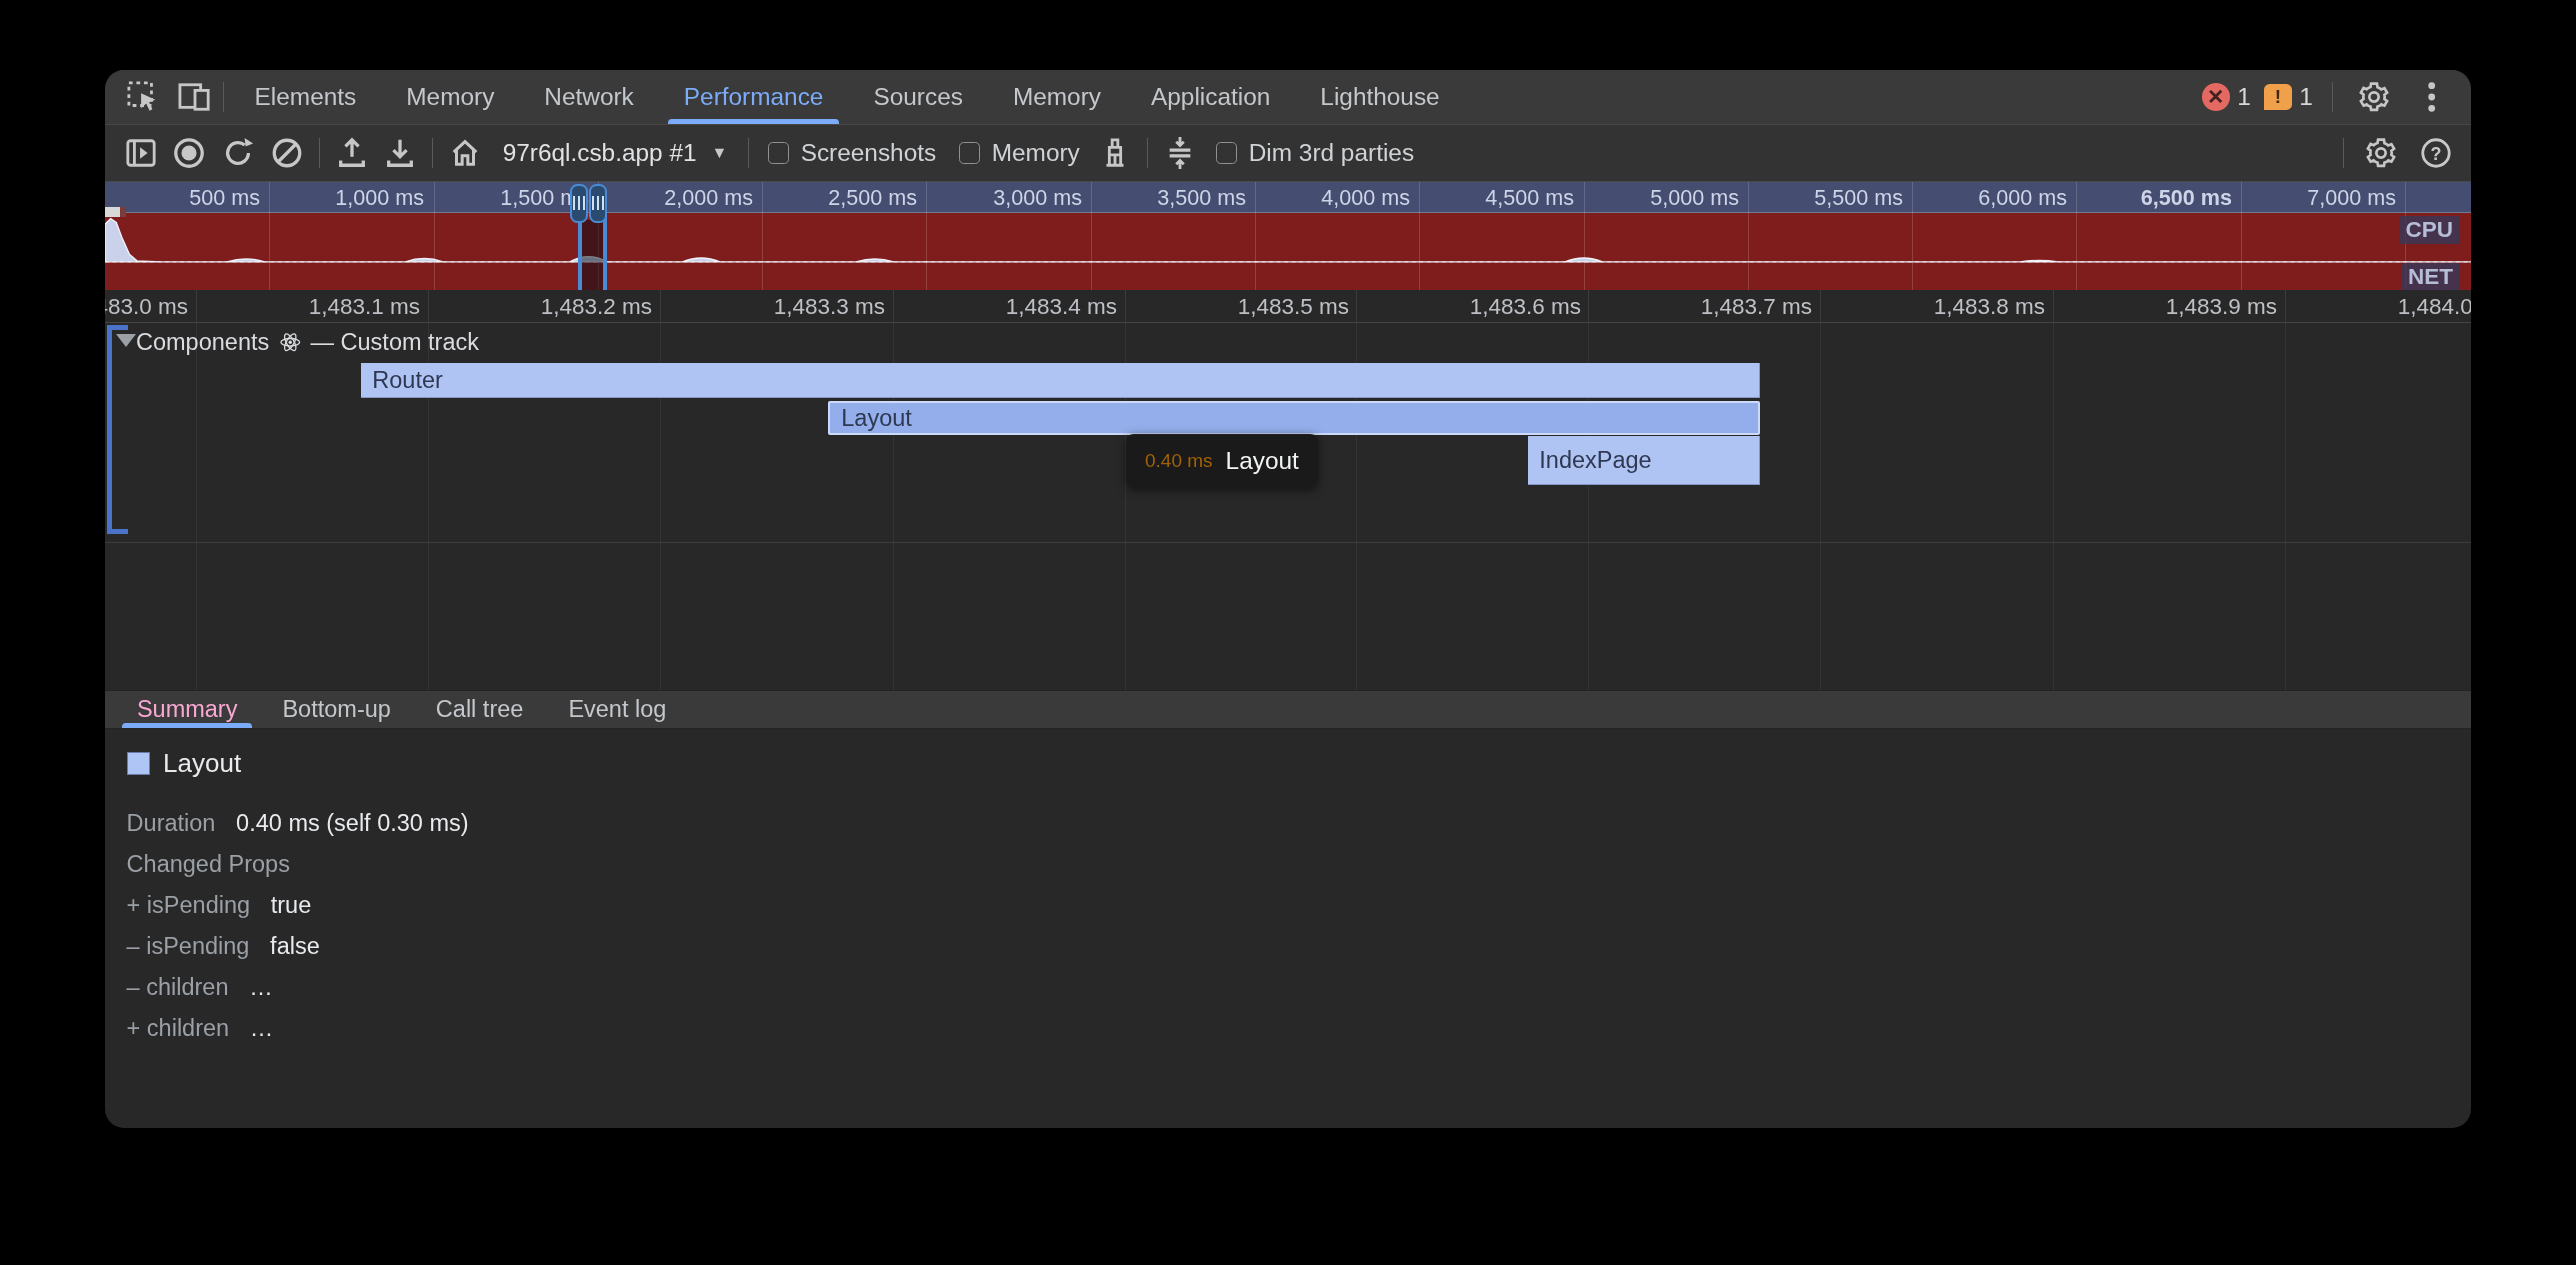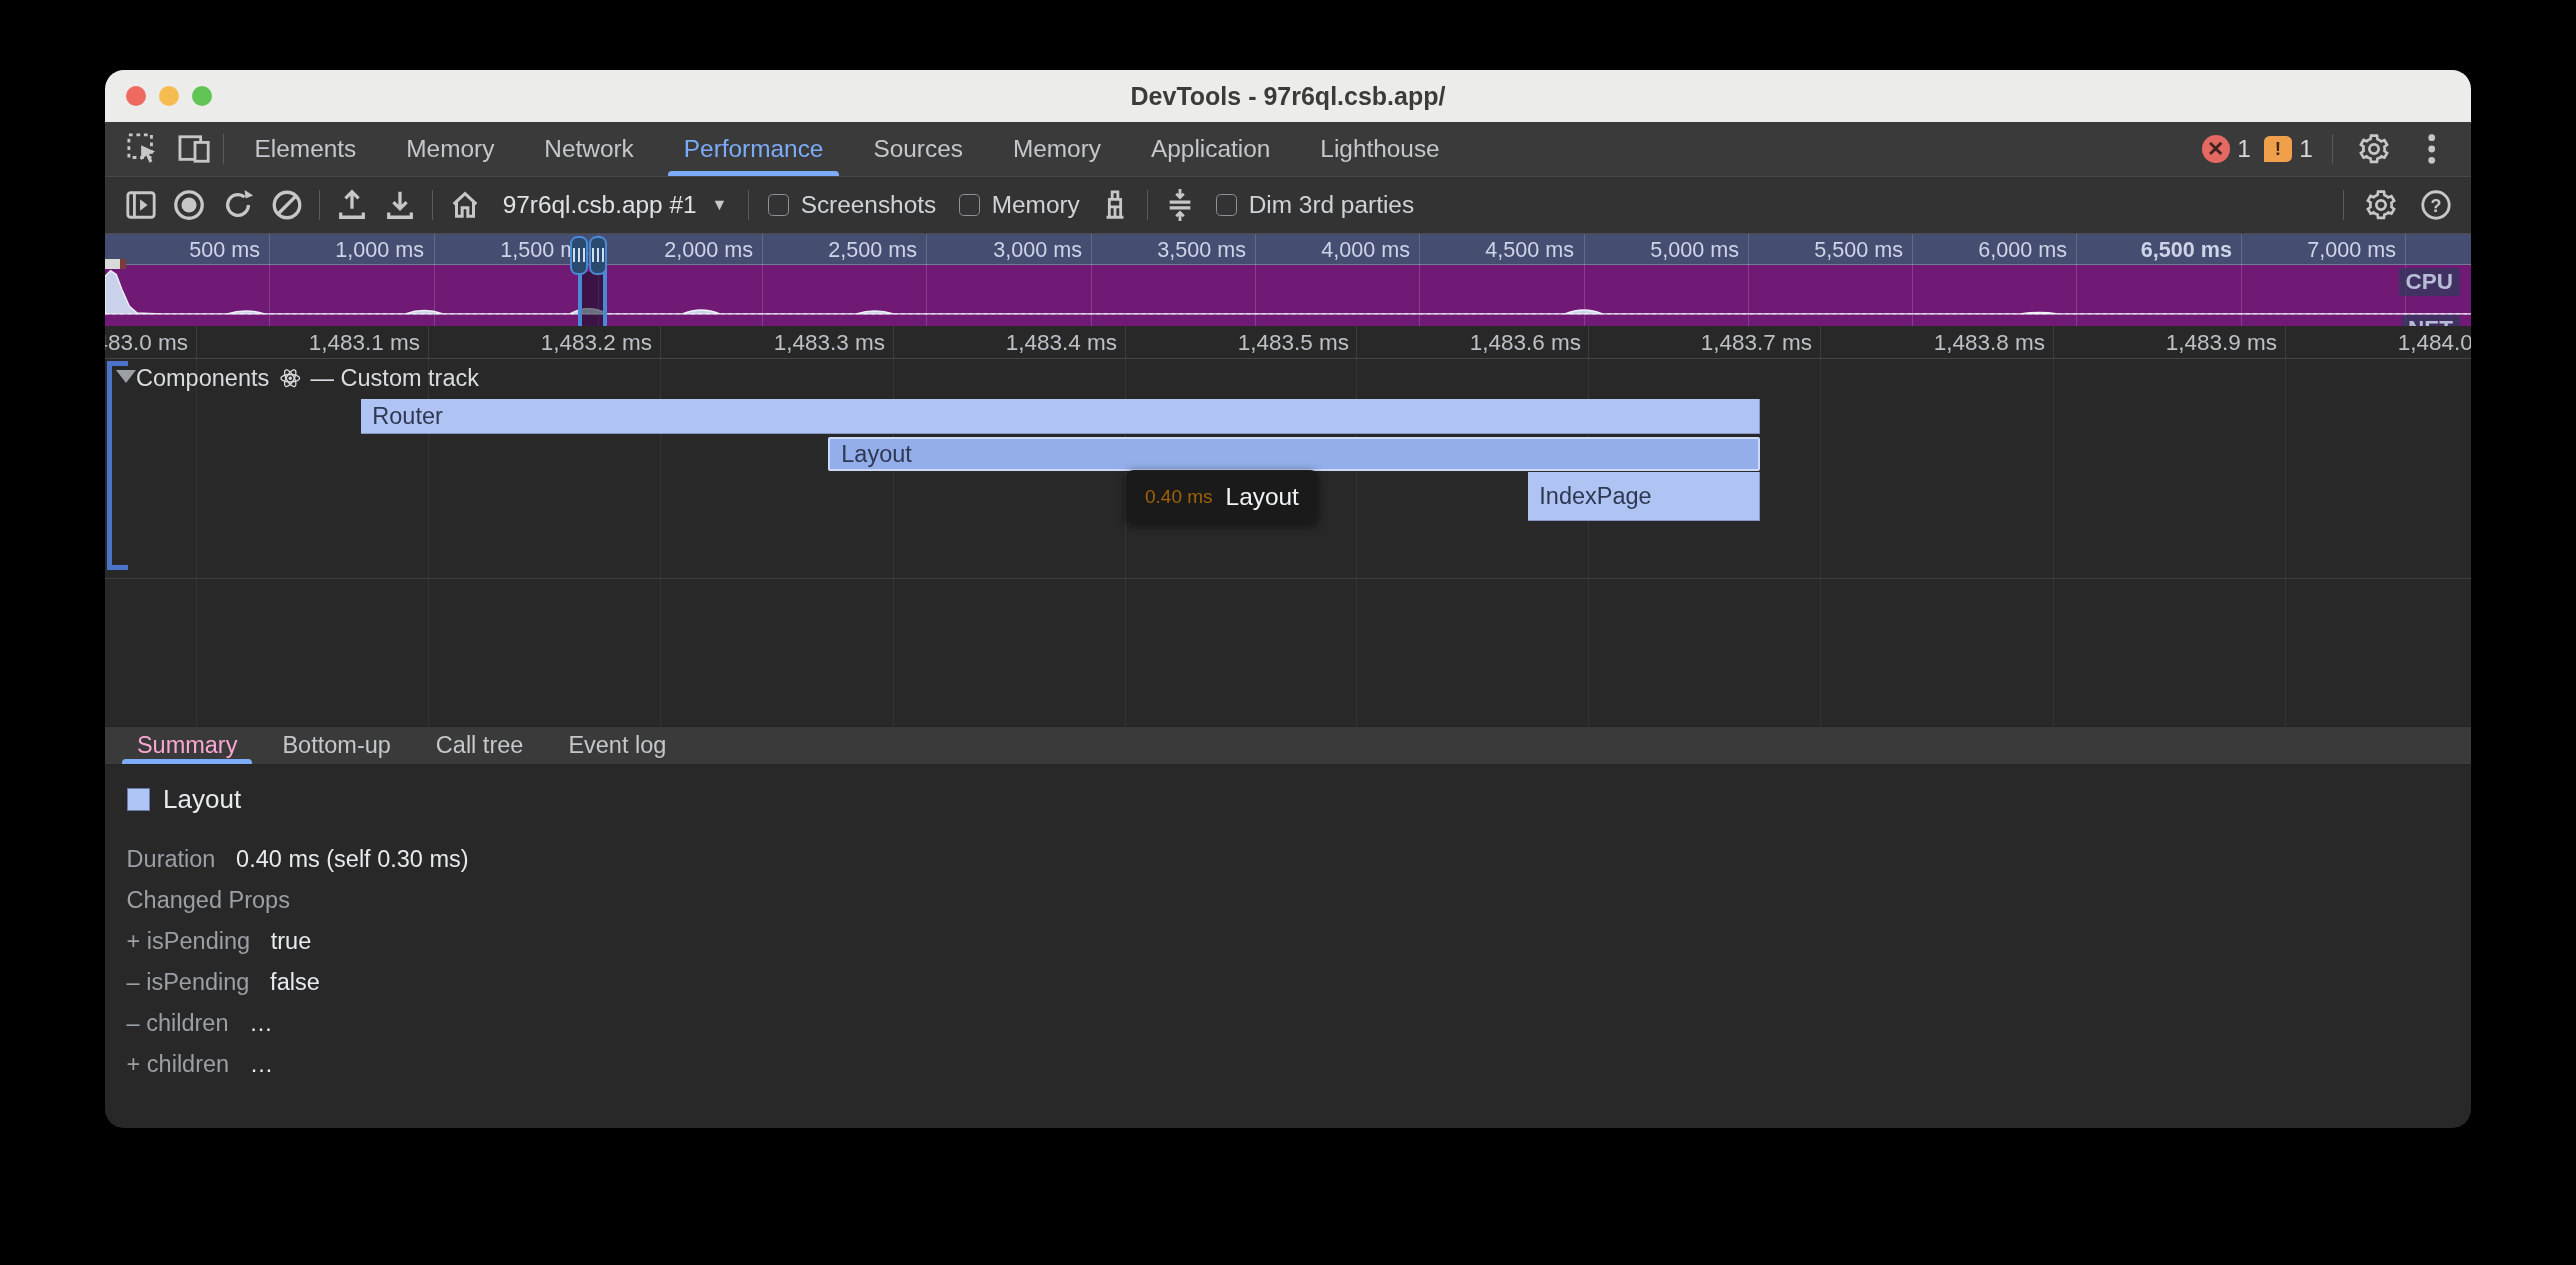--- a/index.html
+++ b/index.html
@@ -32,21 +32,21 @@
 
   
   .toolbar { height:57px; background:#333333; border-bottom:0.9px solid #4a4a4a; display:flex; align-items:center; padding:0 13px; gap:3.8px; }
   .check { display:flex; align-items:center; gap:11.3px; margin:0 9.4px; font-size:24.4px; color:#d0d3d6; }
   .box { width:21.6px; height:21.6px; border:1.9px solid #8e9196; border-radius:4.7px; background:transparent; }
   .target { display:flex; align-items:center; gap:15px; color:#e0e2e4; font-size:24.4px; padding:0 11.3px; }
   .caret { font-size:16px; color:#c7c7c7; }
   .toolbar-right { margin-left:auto; display:flex; align-items:center; gap:9.4px; }
 
   
-  .overview { position:relative; height:92px; background:#701a75; overflow:hidden; }
+  .overview { position:relative; height:108px; background:#7f1d1d; overflow:hidden; }
   .ov-ruler { position:absolute; left:0; top:0; width:100%; height:31px; background:#454e70; border-bottom:0.9px solid rgba(255,255,255,.25); }
   .ov-tick { position:absolute; top:0; width:0.9px; height:108px; background:rgba(255,255,255,.16); }
   .ov-label { position:absolute; top:2.8px; width:141px; text-align:right; font-size:21.6px; color:#ced4e8; }
   .ov-chart { position:absolute; left:0; top:31px; width:2366px; height:77px; }
   .netbar { position:absolute; left:0; top:25px; width:20.7px; height:10.3px; background:#d9d9d9; }
   .netbar i { position:absolute; right:0; top:0; width:5.6px; height:10.3px; background:#7a3b3b; }
   .sel-shade { position:absolute; left:475px; top:38px; width:25px; height:70px; background:rgba(8,12,24,.5); }
   .sel-line { position:absolute; top:34px; width:3.8px; height:74px; background:#4a8ad4; }
   .handle { position:absolute; top:1.9px; width:18px; height:39px; background:#2b4a6f; border:2.8px solid #4a8ad4; border-radius:7.5px;
             display:flex; align-items:center; justify-content:center; gap:2.8px; }
@@ -88,28 +88,20 @@
   .sum-row .v { color:#e8eaed; }
 
   svg { display:block; }
 </style>
 </head>
 <body>
 
 <div class="desktop">
   <div class="window">
 
-    <div class="titlebar">
-      <div class="lights">
-        <span class="light red"></span>
-        <span class="light yellow"></span>
-        <span class="light green"></span>
-      </div>
-      <div class="wintitle">DevTools - 97r6ql.csb.app/</div>
-    </div>
 
     <div class="tabbar">
       <div class="tb-icons">
         <span class="iconbtn">
           <svg width="32" height="32" viewBox="0 0 34 34">
               <rect x="2" y="2" width="24" height="24" fill="none" stroke="#c7c7c7" stroke-width="3" stroke-dasharray="4 4"></rect>
               <path d="M15 13 L30 20 L23.5 22.5 L27 30 L24 31.5 L20.5 24 L15 29 Z" fill="#c7c7c7"></path>
             </svg>
         </span>
         <span class="iconbtn">

